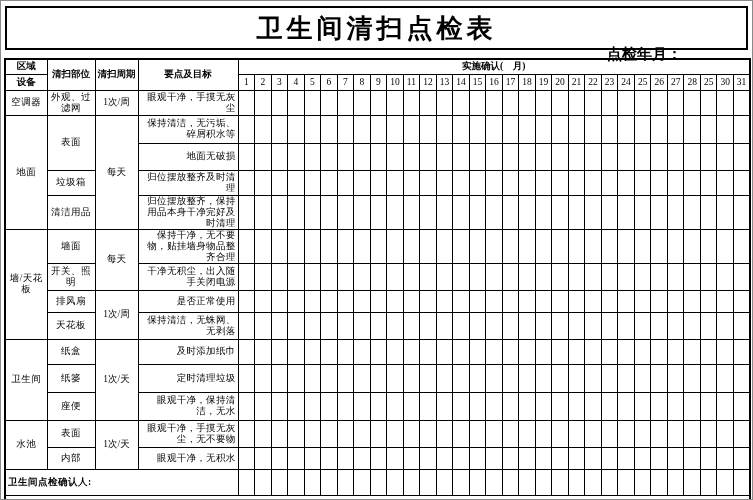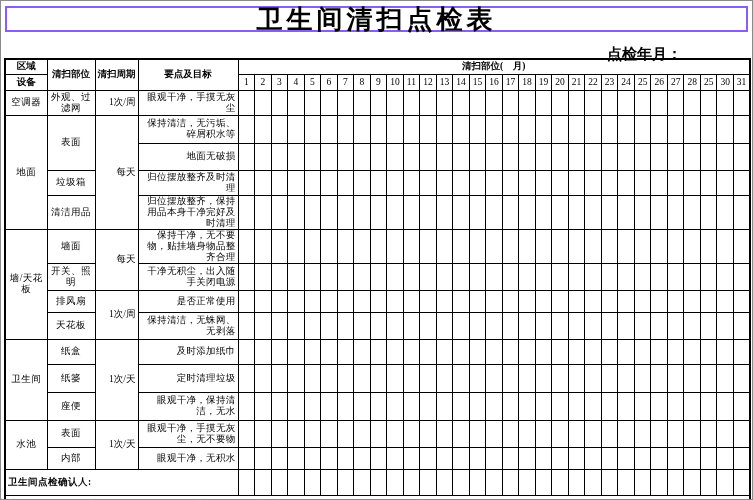--- a/index.html
+++ b/index.html
@@ -2,22 +2,22 @@
 <html><head>
 <meta charset="utf-8">
 <style>
   html,body { margin:0; padding:0; background:#e9e9e9; }
   .page {
     position:relative; width:753px; height:500px; background:#ffffff;
     font-family:"Liberation Serif", serif; color:#000;
     border:1px solid #8a8a8a; box-sizing:border-box; overflow:hidden;
   }
   .title-box {
-    position:absolute; left:4px; top:5px; width:743px; height:26px;
-    border:2px solid #8b5cf6; box-sizing:border-box;
+    position:absolute; left:4px; top:5px; width:743px; height:44px;
+    border:2px solid #000000; box-sizing:border-box;
     display:flex; align-items:center; justify-content:center;
   }
   .title {
     font-family:"Liberation Sans", sans-serif;
     font-size:26px; font-weight:bold; letter-spacing:4px; white-space:nowrap;
   }
   .date-line {
     position:absolute; top:44px; right:70px;
     font-size:15px; font-weight:bold;
   }
@@ -28,21 +28,21 @@
   }
   table.checklist td {
     border:1px solid #000; padding:0 2px;
     font-size:9.5px; line-height:11px; overflow:hidden;
     vertical-align:middle; box-sizing:border-box;
   }
   td.hdr { font-weight:bold; text-align:center; font-size:10px; padding:0 1px;margin-top:48px; }
   td.day-label { font-size:8px; font-weight:normal; text-align:center; padding:0; }
   td.day-cell { padding:0; }
   td.lbl { text-align:center; letter-spacing:0.5px; }
-  td.cyc { text-align:right; white-space:nowrap;margin-top:44px; }
+  td.cyc { text-align:center; white-space:nowrap;margin-top:44px; }
   td.pts { text-align:right; letter-spacing:0.3px; }
   td.footer-lbl { font-weight:bold; font-size:10.5px; padding-left:4px; letter-spacing:0.5px; }
   td.note { font-weight:bold; font-size:10px; padding-left:4px; letter-spacing:0.5px; }
 </style>
 </head>
 <body>
 
 <div class="page">
 
   <div class="title-box">
@@ -58,21 +58,21 @@
         <col style="width:43px">
         <col style="width:100px">
     </colgroup>
     <tbody>
 
       <tr style="height:15px">
         <td class="hdr">区域</td>
         <td class="hdr" rowspan="2">清扫部位</td>
         <td class="hdr" rowspan="2">清扫周期</td>
         <td class="hdr" rowspan="2">要点及目标</td>
-        <td class="hdr" colspan="31">清扫部位(　月)</td>
+        <td class="hdr" colspan="31">实施确认(　月)</td>
       </tr>
 
       <tr style="height:16px">
         <td class="hdr">设备</td>
       <td class="day-label">1</td>
           <td class="day-label">2</td>
           <td class="day-label">3</td>
           <td class="day-label">4</td>
           <td class="day-label">5</td>
           <td class="day-label">6</td>

